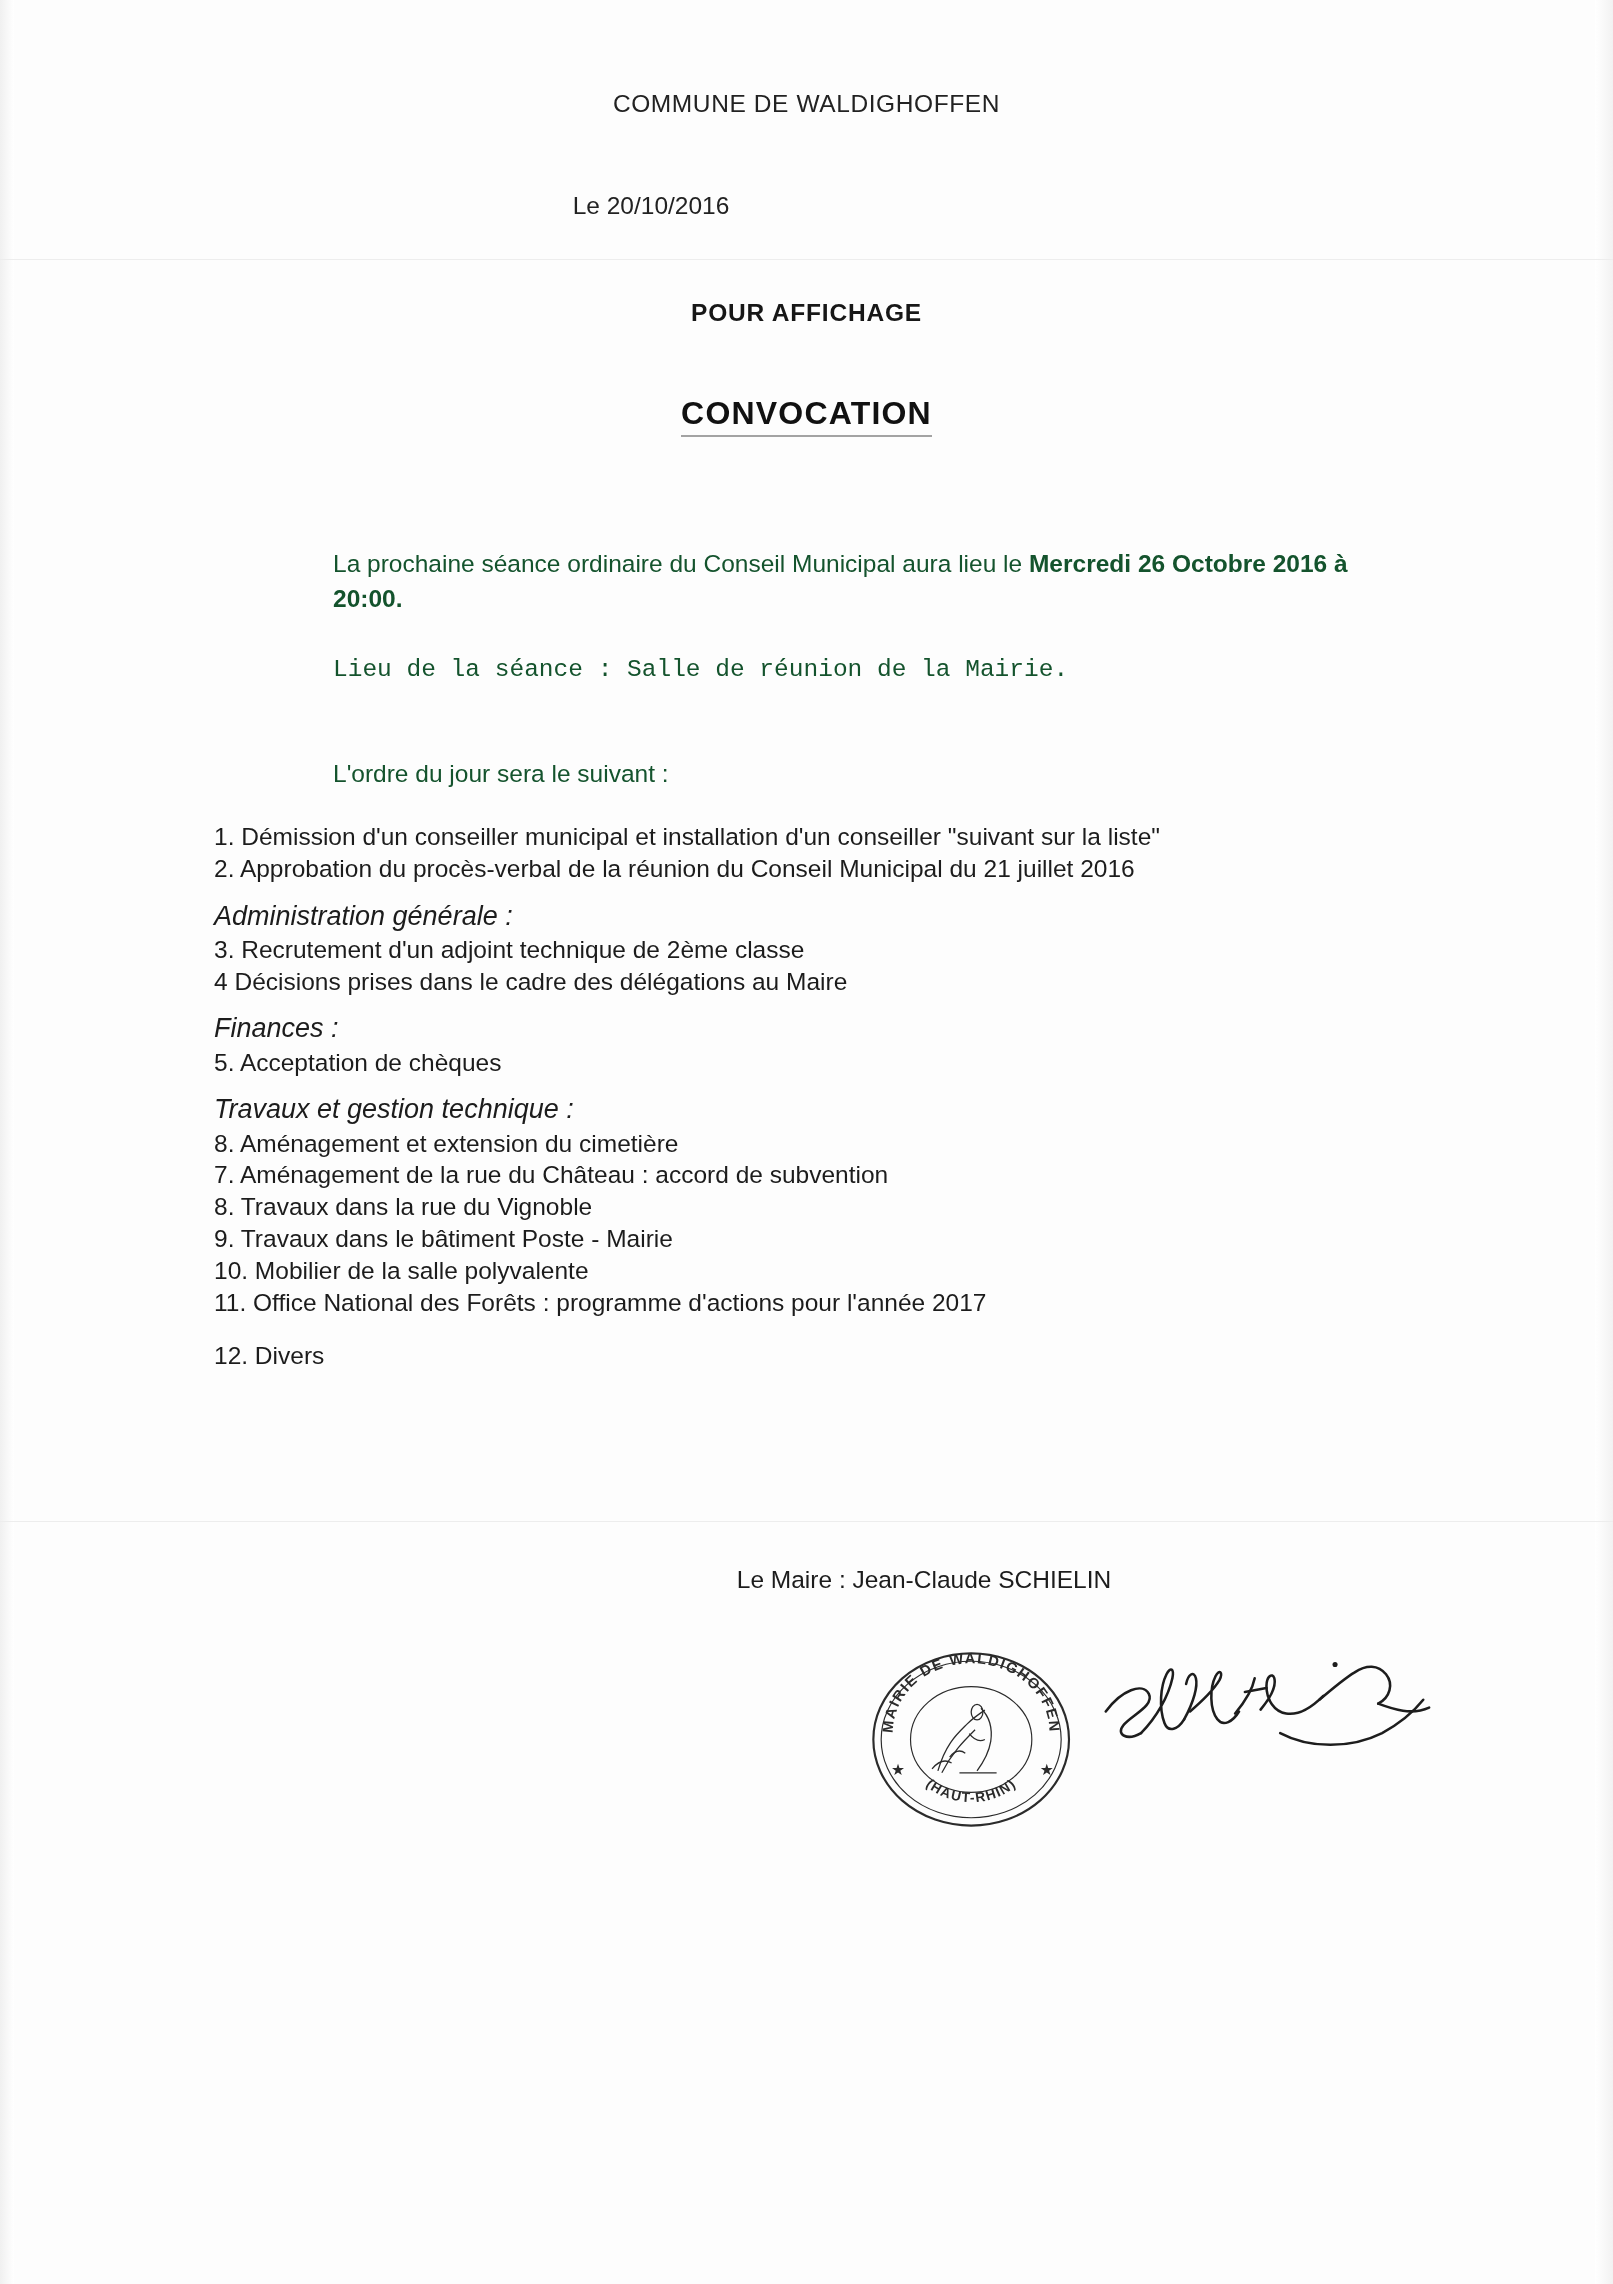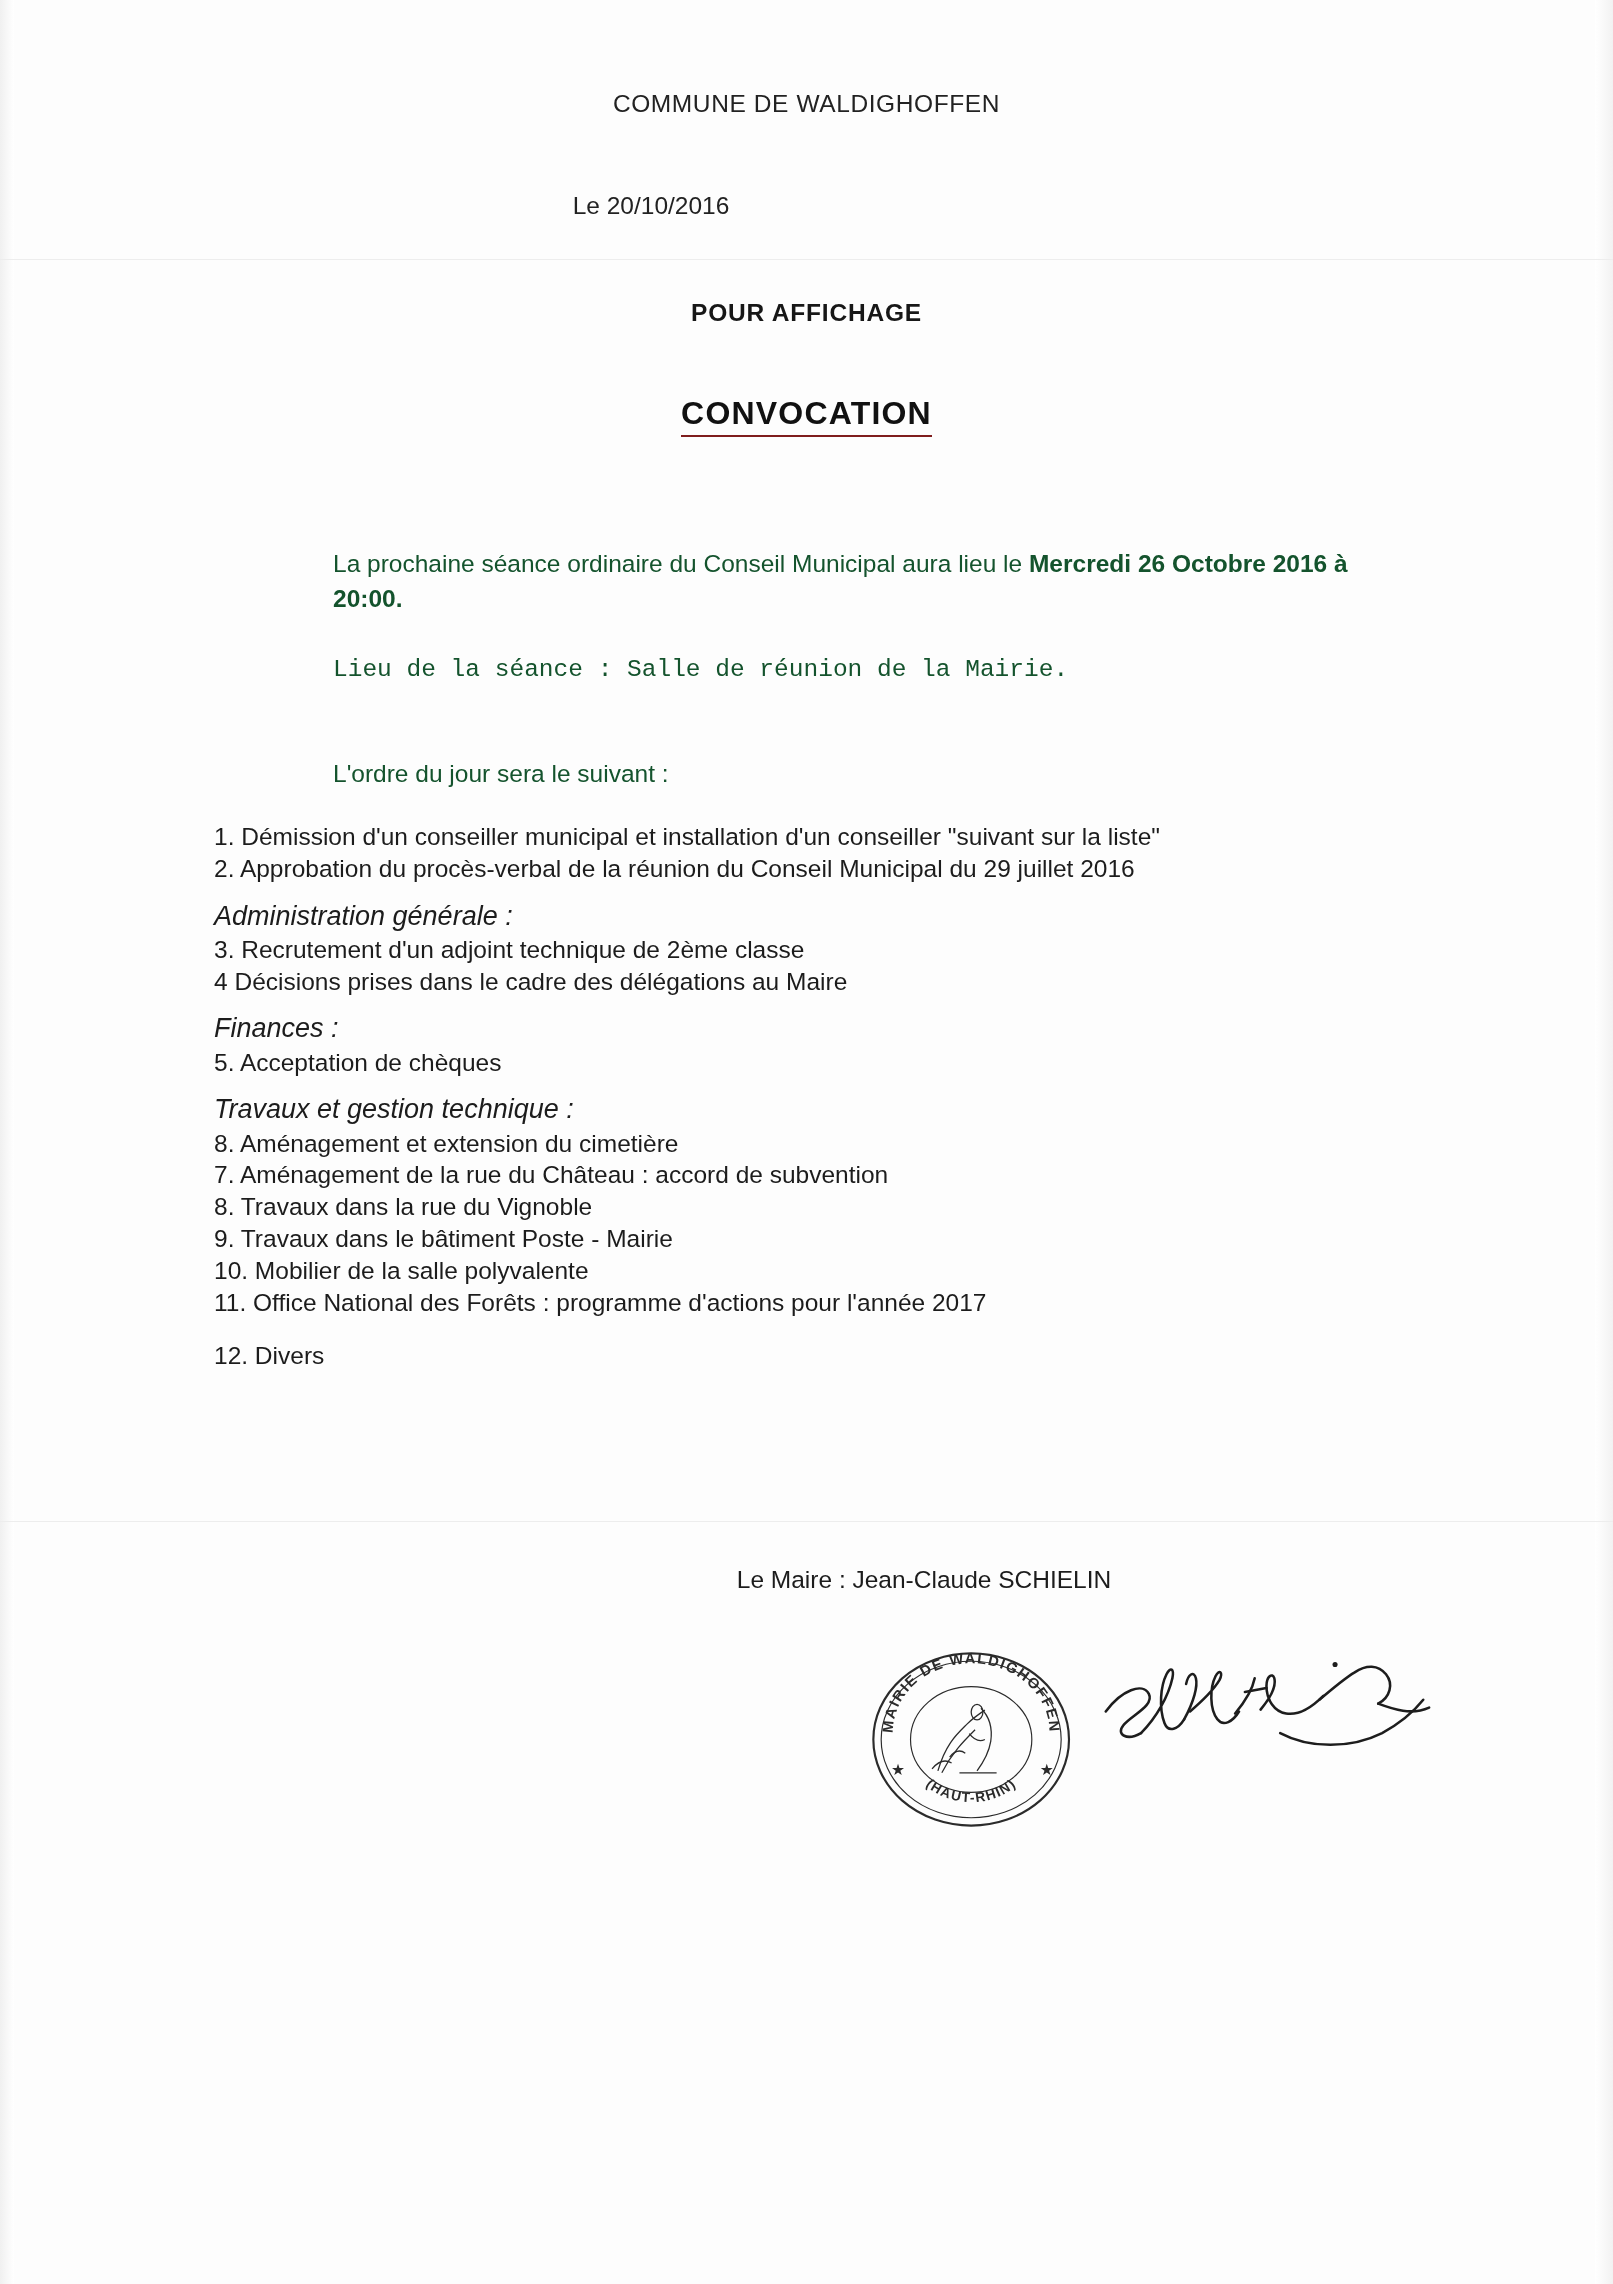--- a/index.html
+++ b/index.html
@@ -82,21 +82,21 @@
     left: 0;
     width: 1613px;
     text-align: center;
   }
   .conv-title {
     display: inline-block;
     font-size: 32px;
     font-weight: bold;
     letter-spacing: 1.2px;
     color: #111;
-    border-bottom: 2px solid #7f1d1d;
+    border-bottom: 2px solid #a3a3a3;
     padding-bottom: 2.9px;
   }
 
   .body-block {
     position: absolute;
     left: 333px;
     width: 1029px;
     font-size: 24.5px;
     line-height: 1.42;
     color: #14532d;
@@ -176,21 +176,21 @@
   <div class="body-block para-1">
     <span>La prochaine séance ordinaire du Conseil Municipal aura lieu le </span><span class="bold">Mercredi 26 Octobre 2016 à 20:00.</span>
   </div>
 
   <div class="body-block para-2">Lieu de la séance : Salle de réunion de la Mairie.</div>
 
   <div class="body-block para-3">L'ordre du jour sera le suivant :</div>
 
   <div class="agenda">
       <div class="item">1. Démission d'un conseiller municipal et installation d'un conseiller "suivant sur la liste"</div>
-      <div class="item">2. Approbation du procès-verbal de la réunion du Conseil Municipal du 29 juillet 2016</div>
+      <div class="item">2. Approbation du procès-verbal de la réunion du Conseil Municipal du 21 juillet 2016</div>
       <div class="group-title">Administration générale :</div>
       <div class="item">3. Recrutement d'un adjoint technique de 2ème classe</div>
       <div class="item">4 Décisions prises dans le cadre des délégations au Maire</div>
       <div class="group-title">Finances :</div>
       <div class="item">5. Acceptation de chèques</div>
       <div class="group-title">Travaux et gestion technique :</div>
       <div class="item">8. Aménagement et extension du cimetière</div>
       <div class="item">7. Aménagement de la rue du Château : accord de subvention</div>
       <div class="item">8. Travaux dans la rue du Vignoble</div>
       <div class="item">9. Travaux dans le bâtiment Poste - Mairie</div>

